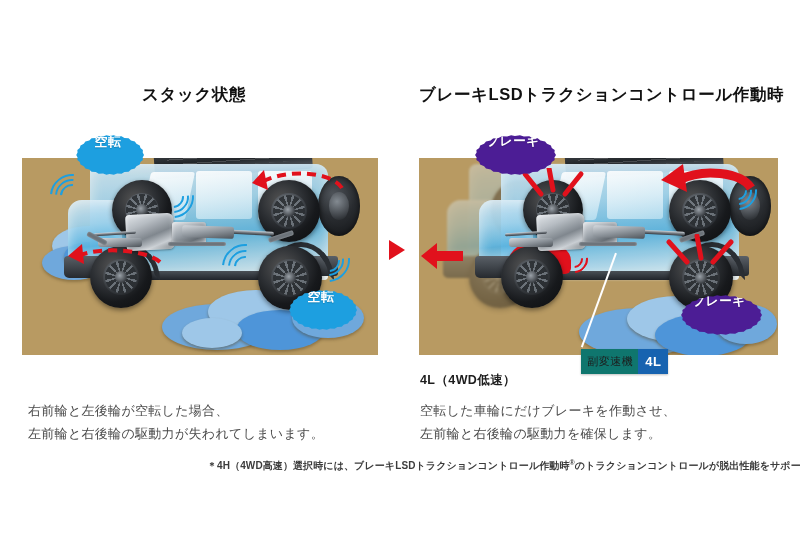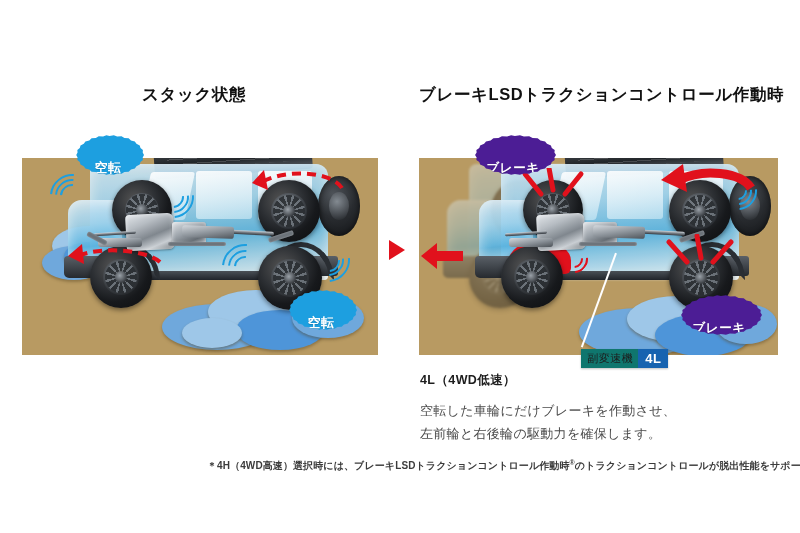--- a/index.html
+++ b/index.html
@@ -163,21 +163,21 @@
 
   
   .rot-arrow { position: absolute; }
 
   
   #move-arrow { position: absolute; }
 
   
   .badge {
     position: absolute;
-    display: flex; align-items: flex-end; justify-content: center;
+    display: flex; align-items: flex-start; justify-content: center;
     color: #ffffff; font-weight: bold; letter-spacing: .5px;
     text-shadow: 0 1px 1px rgba(0,0,0,.18);
     clip-path: polygon(
       100% 50%, 98.2% 55.6%, 98.5% 61.4%, 95.1% 66.1%, 94.1% 71.8%, 89.5% 75.4%,
       87.3% 80.8%, 81.9% 83%, 78.7% 87.8%, 72.8% 88.6%, 68.8% 92.6%, 62.7% 92%,
       58.1% 95.1%, 52.2% 93%, 47.8% 95.1%, 43.2% 92%, 37.1% 92.6%, 33.1% 88.6%,
       27.2% 87.8%, 24% 83%, 18.6% 80.8%, 16.4% 75.4%, 11.8% 71.8%, 10.8% 66.1%,
       7.4% 61.4%, 7.7% 55.6%, 5.9% 50%, 7.7% 44.4%, 7.4% 38.6%, 10.8% 33.9%,
       11.8% 28.2%, 16.4% 24.6%, 18.6% 19.2%, 24% 17%, 27.2% 12.2%, 33.1% 11.4%,
       37.1% 7.4%, 43.2% 8%, 47.8% 4.9%, 52.2% 7%, 58.1% 4.9%, 62.7% 8%,
@@ -201,21 +201,21 @@
   }
   #callout-4l .lbl {
     background:#0f766e; color:#1d1d1d;
     font-size: 11px; line-height: 1;
     display:flex; align-items:center; padding: 4px 5px 4px 6px;
     letter-spacing: .5px;
   }
   #callout-4l .val {
     background:#1763b0; color:#ffffff;
     font-size: 13px; font-weight: bold; line-height: 1;
-    display:flex; align-items:center; padding: 0 7px;
+    display:flex; align-items:center; padding: 6px 7px;
     letter-spacing:.5px;
   }
 
   
   #panel-arrow {
     position: absolute; left: 389px; top: 240px;
     width: 0; height: 0;
     border-left: 16px solid #e1111c;
     border-top: 10px solid transparent;
     border-bottom: 10px solid transparent;
@@ -477,19 +477,21 @@
     <span>ブレーキ</span>
   </div>
 
   <div id="callout-4l" style="left: 581.202px; top: 348.969px;">
     <span class="lbl">副変速機</span>
     <span class="val">4L</span>
   </div>
 
   <div class="sub-head" id="sub-head-right" style="left:420px; top:372px;">4L（4WD低速）</div>
 
+  <div class="caption" id="caption-left" style="left:28px; top:400px; width:350px;">右前輪と左後輪が空転した場合、
+左前輪と右後輪の駆動力が失われてしまいます。</div>
 
   <div class="caption" id="caption-right" style="left:420px; top:400px; width:350px;">空転した車輪にだけブレーキを作動させ、
 左前輪と右後輪の駆動力を確保します。</div>
 
   <div id="note"><span>＊4H（4WD高速）選択時には、ブレーキLSDトラクションコントロール作動時</span><sup>®</sup><span>のトラクションコントロールが脱出性能をサポートします。</span></div>
 
 </div>
 
 </body></html>

